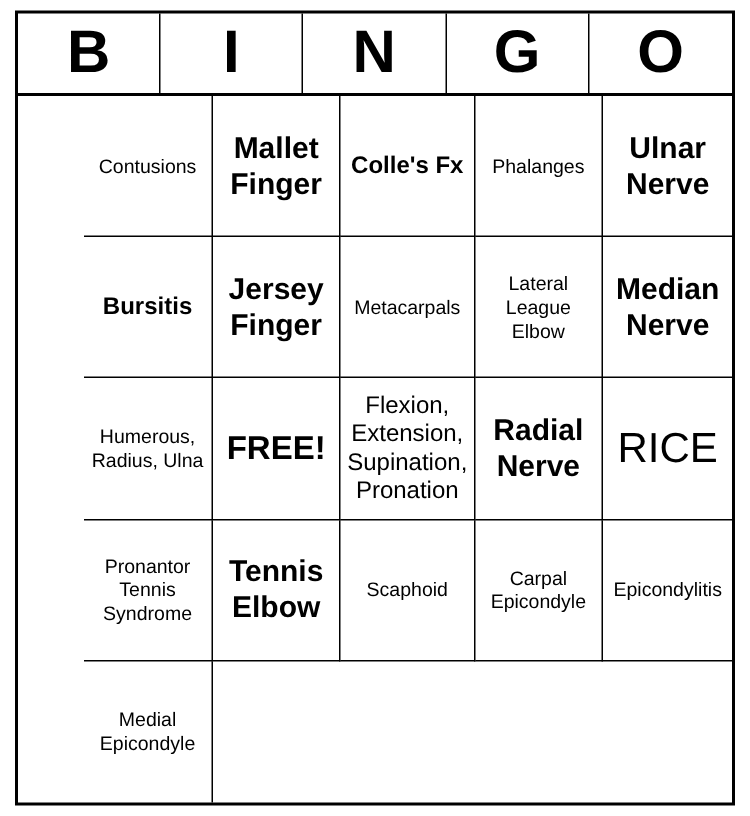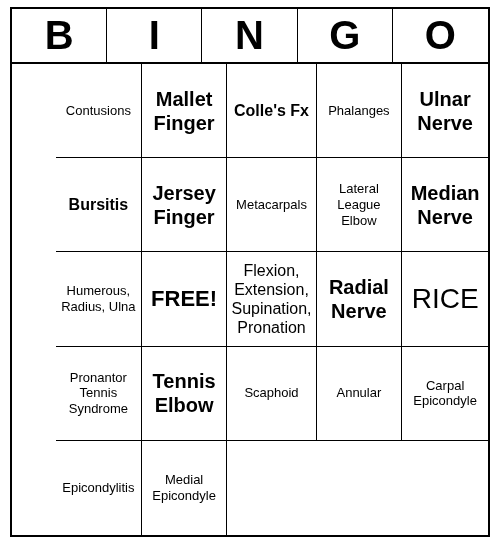--- a/index.html
+++ b/index.html
@@ -101,18 +101,17 @@
       <div class="bingo-cell">Lateral League Elbow</div>
       <div class="bingo-cell large">Median Nerve</div>
       <div class="bingo-cell">Humerous, Radius, Ulna</div>
       <div class="bingo-cell free">FREE!</div>
       <div class="bingo-cell" style="font-size: 16px;">Flexion, Extension, Supination, Pronation</div>
       <div class="bingo-cell large">Radial Nerve</div>
       <div class="bingo-cell xlarge">RICE</div>
       <div class="bingo-cell">Pronantor Tennis Syndrome</div>
       <div class="bingo-cell large">Tennis Elbow</div>
       <div class="bingo-cell">Scaphoid</div>
-      <div class="bingo-cell">Annular</div>
       <div class="bingo-cell">Carpal Epicondyle</div>
       <div class="bingo-cell">Epicondylitis</div>
       <div class="bingo-cell">Medial Epicondyle</div>
     </div>
 </div>
 
 </body></html>

